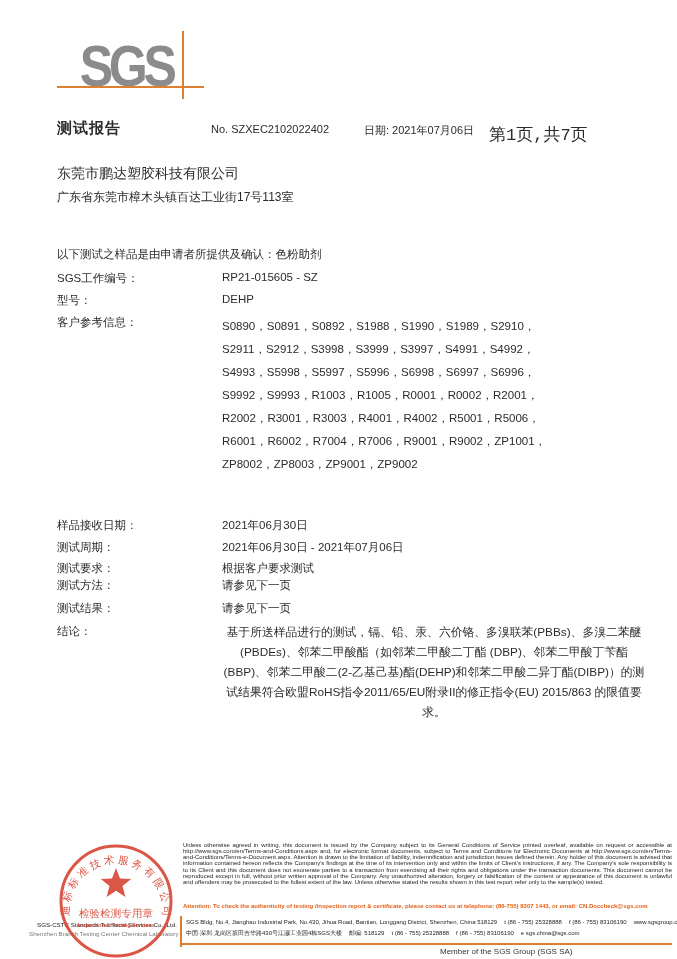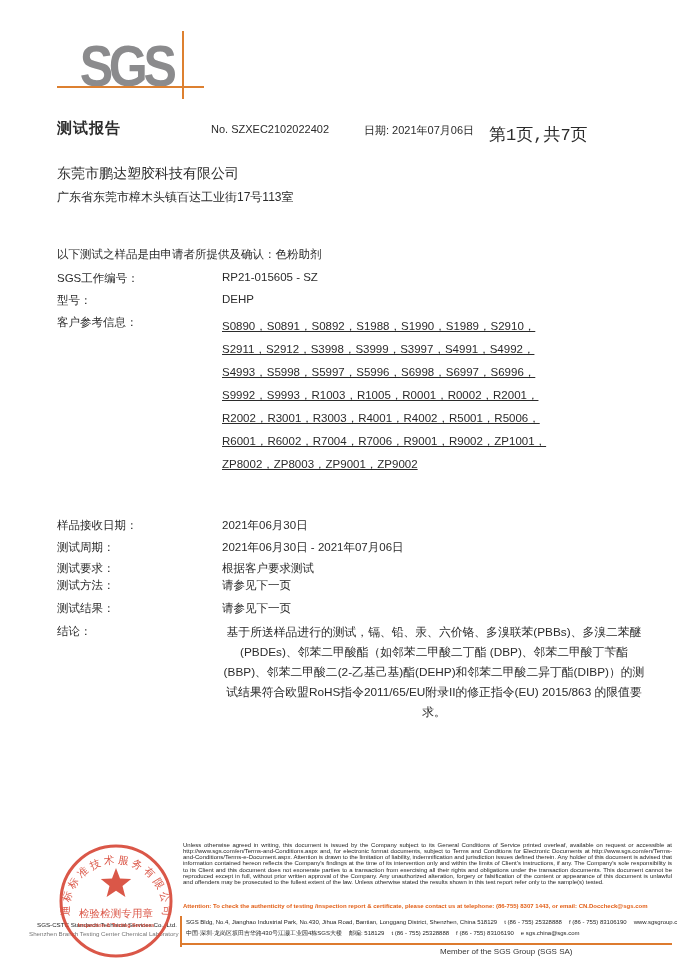--- a/index.html
+++ b/index.html
@@ -16,21 +16,21 @@
   .h-no{left:211px;top:123px;font-size:11px;}
   .h-date{left:364px;top:123px;font-size:11px;}
   .h-pages{left:489px;top:123px;font-size:17px;font-family:Liberation Mono, monospace;}
   
   .company{left:57px;top:165px;font-size:14px;}
   .address{left:57px;top:189px;font-size:12px;}
   .intro{left:57px;top:247px;font-size:11.5px;}
   
   .lbl{position:absolute;left:57px;font-size:11.5px;white-space:nowrap;}
   .val{position:absolute;left:222px;font-size:11.5px;white-space:nowrap;}
-  .ref-list{position:absolute;left:222px;top:315px;font-size:11.5px;line-height:23px;text-decoration:underline;}
+  .ref-list{position:absolute;left:222px;top:315px;font-size:11.5px;line-height:23px;}
   .conclusion{position:absolute;left:222px;top:622px;width:424px;font-size:11.8px;
               line-height:20px;white-space:normal;text-align:center;}
   
   .terms{position:absolute;left:183px;top:842px;width:489px;font-size:6px;line-height:6.15px;
          text-align:justify;color:#1f1f1f;white-space:normal;}
   .attention{position:absolute;left:183px;top:903px;width:489px;font-size:6px;line-height:6.4px;
              font-weight:bold;color:#e25f17;white-space:normal;}
   .addr-row{position:absolute;left:186px;font-size:6px;color:#1f1f1f;white-space:nowrap;}
   .addr-row span{margin-right:7px;}
   .foot-rule-h{position:absolute;left:181px;top:943px;width:491px;height:2px;background:#dd7b2f;}

